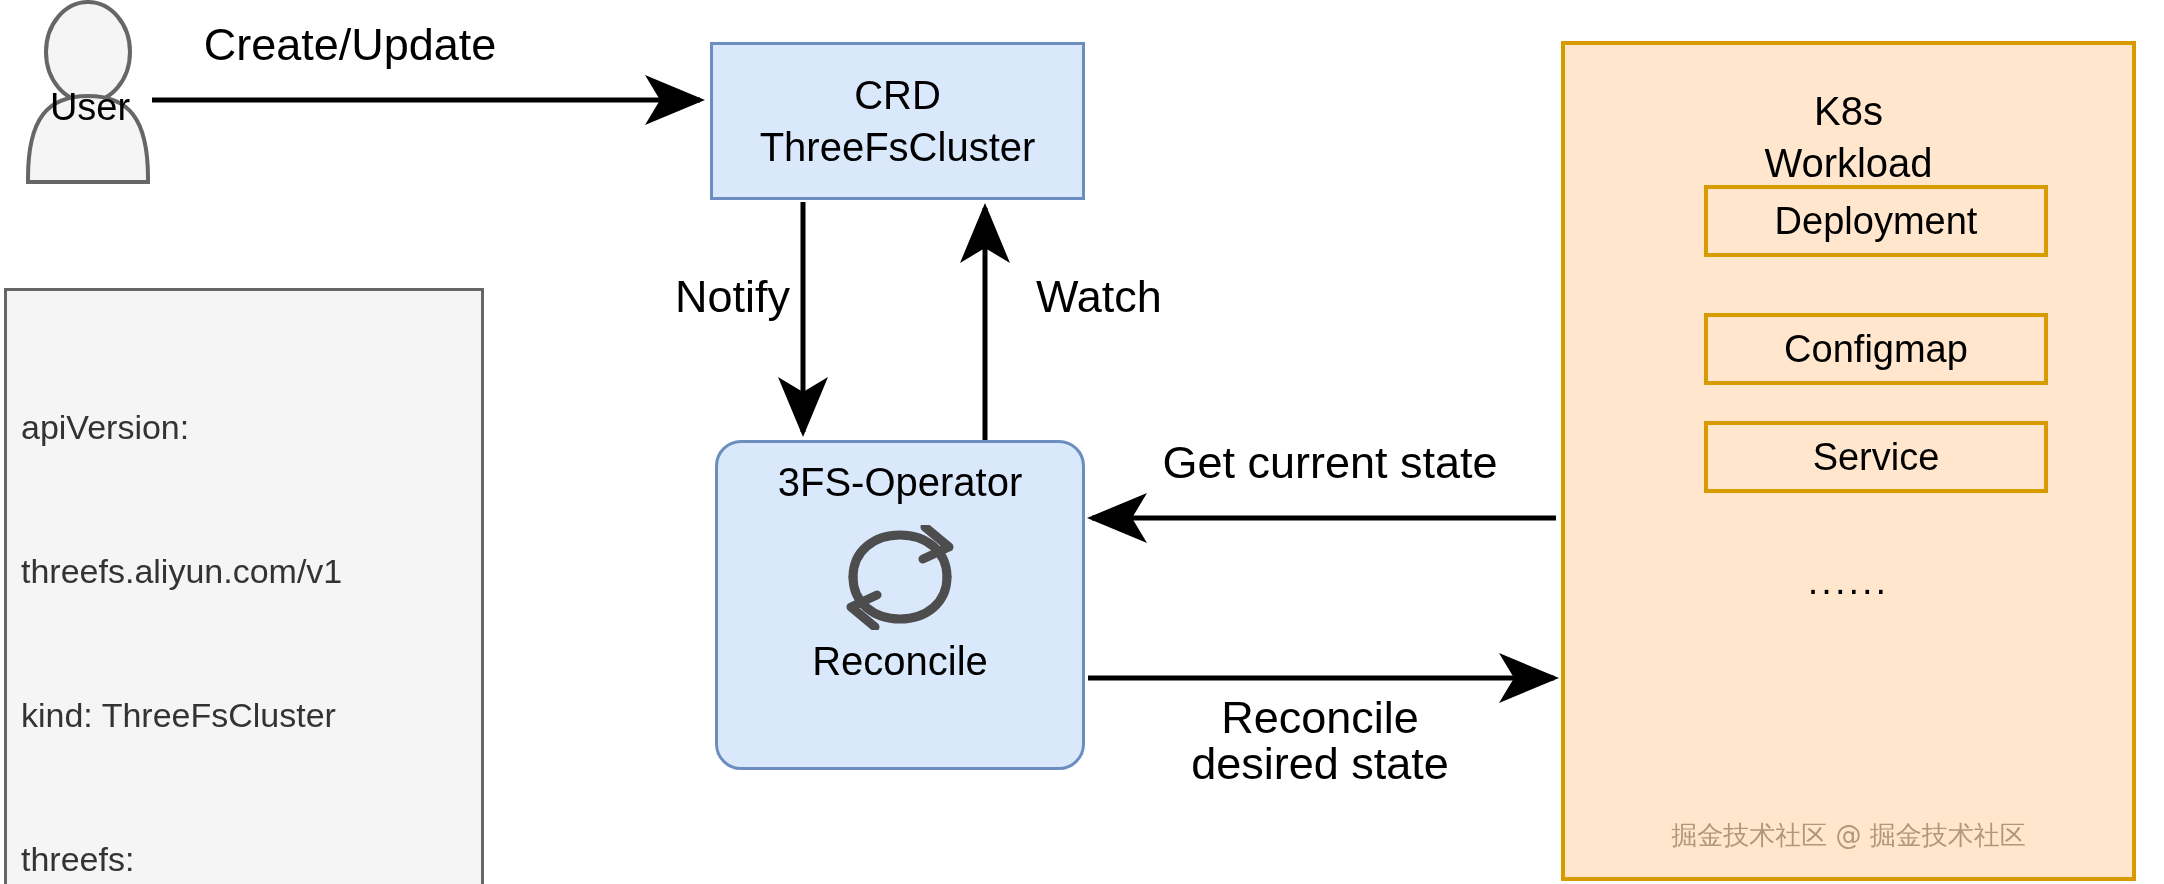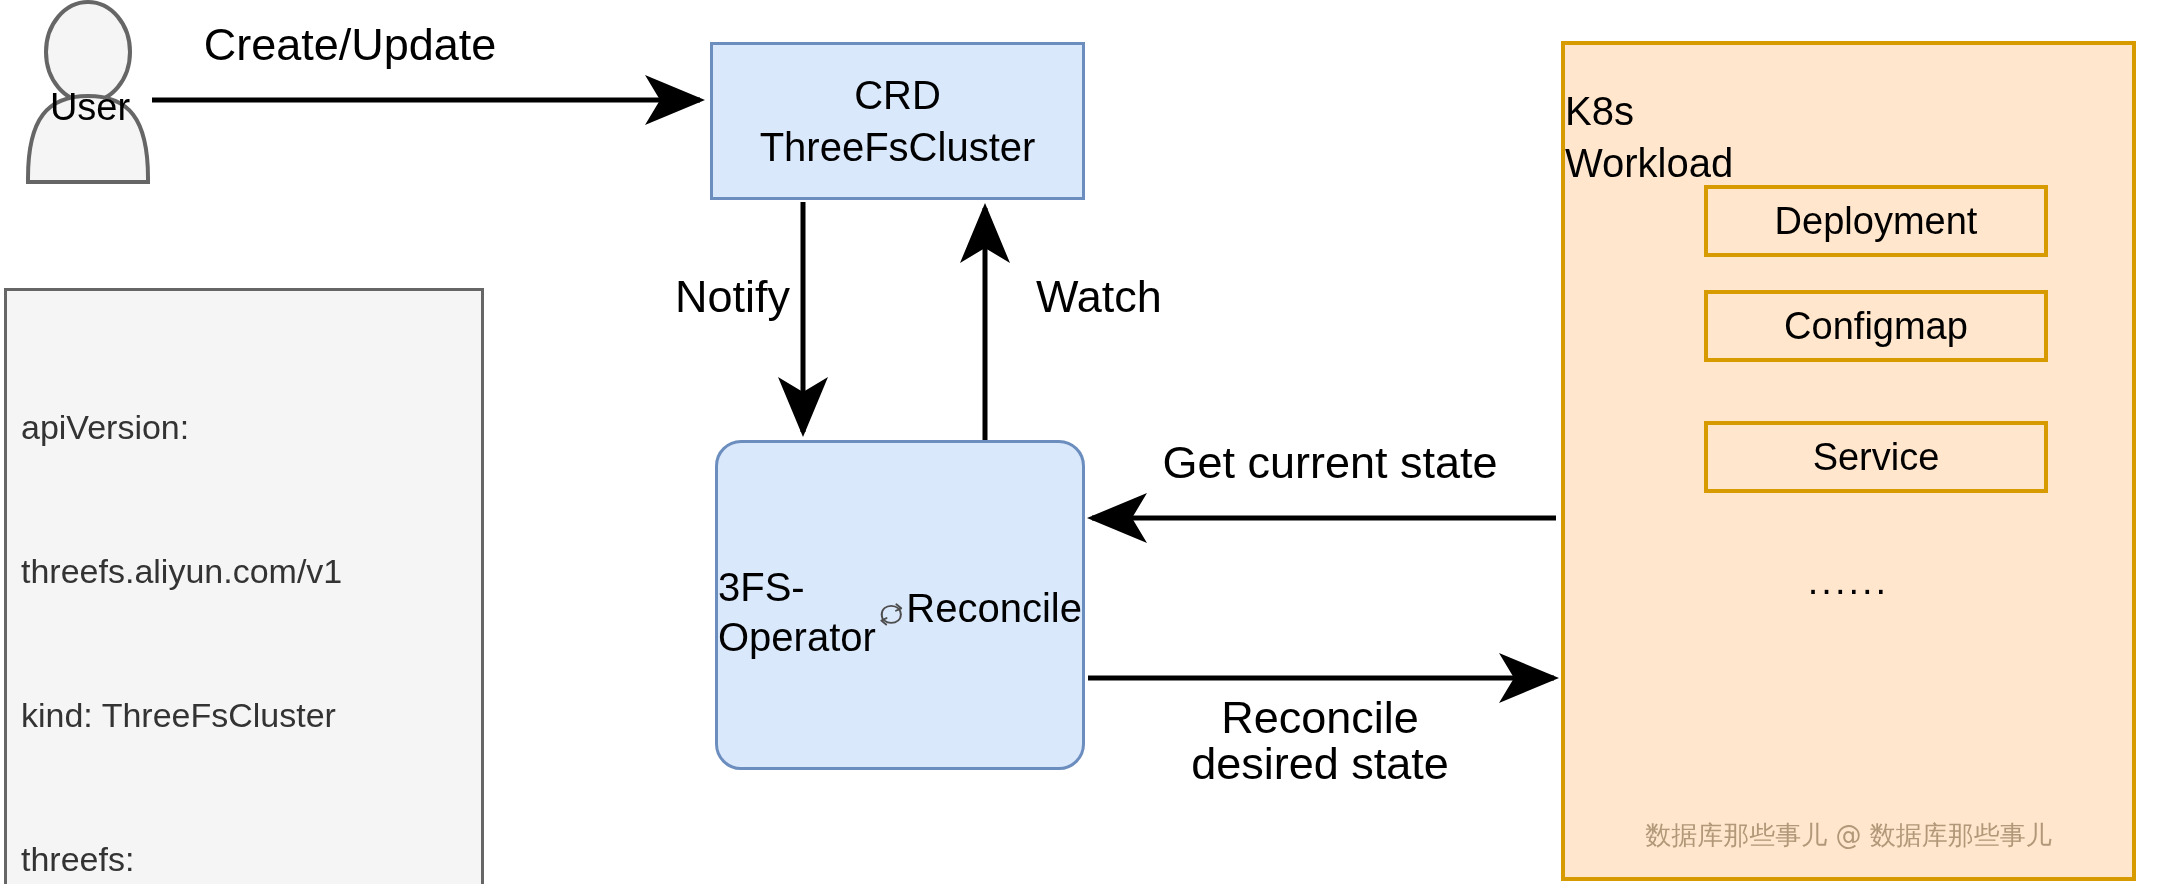--- a/index.html
+++ b/index.html
@@ -34,33 +34,33 @@
     left:710px;top:42px;width:375px;height:158px;
     background:#dae8fc;border:3px solid #6c8ebf;
     display:flex;align-items:center;justify-content:center;
   }
   .crd-text{font-size:40px;line-height:52px;text-align:center;color:#000;}
 
   
   .op-box{
     left:715px;top:440px;width:370px;height:330px;
     background:#dae8fc;border:3px solid #6c8ebf;border-radius:26px;
-    display:flex;flex-direction:row;align-items:center;
+    display:flex;flex-direction:column;align-items:center;
   }
   .op-title{margin-top:14px;font-size:40px;line-height:50px;color:#000;}
   .reconcile-icon{margin-top:18px;width:150px;height:105px;}
   .op-sub{margin-top:6px;font-size:40px;line-height:50px;color:#000;}
 
   
   .k8s-box{
     left:1561px;top:41px;width:575px;height:840px;
     background:#ffe6cc;border:4px solid #d79b00;
   }
   .k8s-title{
-    position:absolute;left:0;right:0;top:40px;
+    position:absolute;left:0;right:0;top:40px;text-align:center;
     font-size:40px;line-height:52px;color:#000;
   }
   .k8s-sub-box{
     position:absolute;left:139px;width:344px;height:72px;
     border:4px solid #d79b00;background:#ffe6cc;
     display:flex;align-items:center;justify-content:center;
     font-size:38px;color:#000;box-sizing:border-box;
   }
   .k8s-ellipsis{
     position:absolute;left:0;right:0;top:515px;text-align:center;
@@ -141,26 +141,26 @@
     <div class="op-sub">Reconcile</div>
   </div>
 
   <div class="node k8s-box">
     <div class="k8s-title">
       <span>K8s</span><br>
       <span>Workload</span>
     </div>
 
     <div class="k8s-sub-box" style="top:140px;">Deployment</div>
-    <div class="k8s-sub-box" style="top:245px;">Configmap</div>
+    <div class="k8s-sub-box" style="top:268px;">Configmap</div>
     <div class="k8s-sub-box" style="top:376px;">Service</div>
 
     <div class="k8s-ellipsis">......</div>
 
-    <div class="watermark">数据库那些事儿 @ 数据库那些事儿</div>
+    <div class="watermark">掘金技术社区 @ 掘金技术社区</div>
   </div>
 
   <div class="edge-label" style="left:190px;top:22px;width:320px;">Create/Update</div>
 
   <div class="edge-label" style="left:620px;top:274px;width:170px;text-align:right;">Notify</div>
 
   <div class="edge-label" style="left:1036px;top:274px;width:190px;text-align:left;">Watch</div>
 
   <div class="edge-label" style="left:1110px;top:440px;width:440px;">Get current state</div>
 

